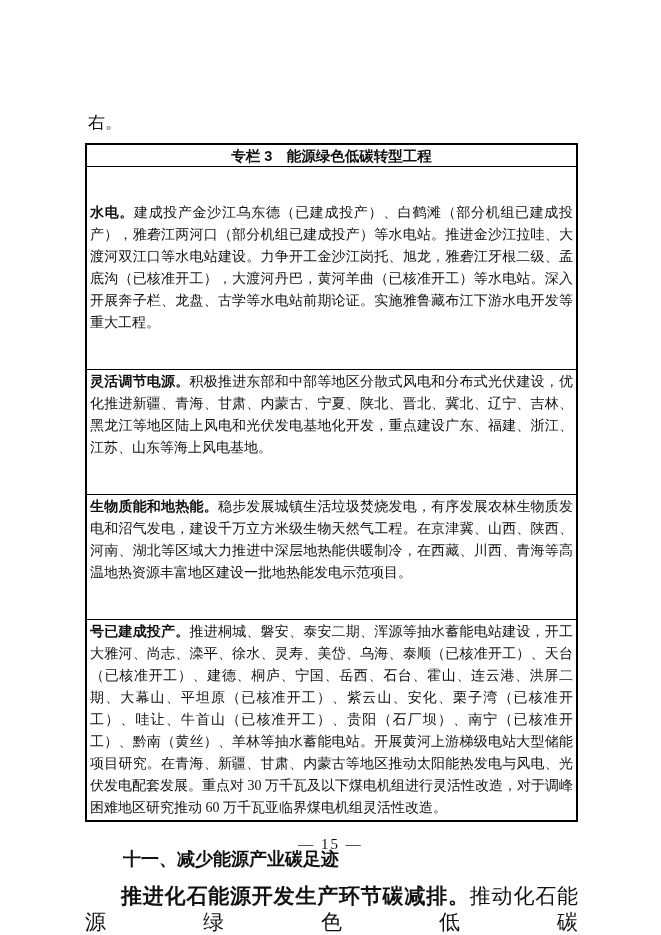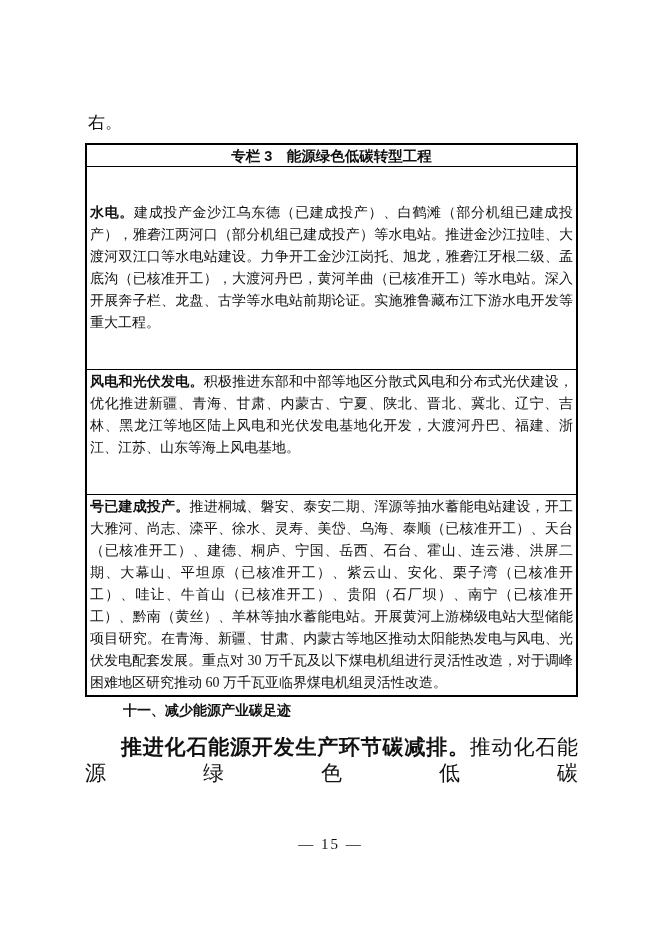--- a/index.html
+++ b/index.html
@@ -41,25 +41,25 @@
     margin-top: 34px;
   }
   .feature-box-row + .feature-box-row {
     border-top: 1px solid #000000;
   }
   .row-label {
     font-family: "Liberation Sans", "DejaVu Sans", sans-serif;
     font-weight: bold;
   }
   .section-heading {
-    margin: 0 83px 0 85px;
+    margin: 24px 83px 0 85px;
     text-indent: 38px;
     font-family: "Liberation Sans", "DejaVu Sans", sans-serif;
     font-weight: bold;
-    font-size: 14px;
+    font-size: 18px;
     line-height: 26px;
   }
   .body-paragraph {
     margin: 11px 83px 0 85px;
     text-indent: 36px;
     font-size: 21px;
     line-height: 26px;
     text-align: justify;
     text-align-last: justify;
   }
@@ -83,23 +83,26 @@
 
   <div class="feature-box">
     <div class="feature-box-title">专栏 3　能源绿色低碳转型工程</div>
 
     <div class="feature-box-row">
       <span class="row-label">水电。</span><span>建成投产金沙江乌东德（已建成投产）、白鹤滩（部分机组已建成投产），雅砻江两河口（部分机组已建成投产）等水电站。推进金沙江拉哇、大渡河双江口等水电站建设。力争开工金沙江岗托、旭龙，雅砻江牙根二级、孟底沟（已核准开工），大渡河丹巴，黄河羊曲（已核准开工）等水电站。深入开展奔子栏、龙盘、古学等水电站前期论证。实施雅鲁藏布江下游水电开发等重大工程。</span>
     </div>
 
 
     <div class="feature-box-row">
-      <span class="row-label">风电和光伏发电。</span><span>积极推进东部和中部等地区分散式风电和分布式光伏建设，优化推进新疆、青海、甘肃、内蒙古、宁夏、陕北、晋北、冀北、辽宁、吉林、黑龙江等地区陆上风电和光伏发电基地化开发，大渡河丹巴、福建、浙江、江苏、山东等海上风电基地。</span>
+      <span class="row-label">灵活调节电源。</span><span>积极推进东部和中部等地区分散式风电和分布式光伏建设，优化推进新疆、青海、甘肃、内蒙古、宁夏、陕北、晋北、冀北、辽宁、吉林、黑龙江等地区陆上风电和光伏发电基地化开发，重点建设广东、福建、浙江、江苏、山东等海上风电基地。</span>
     </div>
 
+    <div class="feature-box-row">
+      <span class="row-label">生物质能和地热能。</span><span>稳步发展城镇生活垃圾焚烧发电，有序发展农林生物质发电和沼气发电，建设千万立方米级生物天然气工程。在京津冀、山西、陕西、河南、湖北等区域大力推进中深层地热能供暖制冷，在西藏、川西、青海等高温地热资源丰富地区建设一批地热能发电示范项目。</span>
+    </div>
 
     <div class="feature-box-row">
       <span class="row-label">号已建成投产。</span><span>推进桐城、磐安、泰安二期、浑源等抽水蓄能电站建设，开工大雅河、尚志、滦平、徐水、灵寿、美岱、乌海、泰顺（已核准开工）、天台（已核准开工）、建德、桐庐、宁国、岳西、石台、霍山、连云港、洪屏二期、大幕山、平坦原（已核准开工）、紫云山、安化、栗子湾（已核准开工）、哇让、牛首山（已核准开工）、贵阳（石厂坝）、南宁（已核准开工）、黔南（黄丝）、羊林等抽水蓄能电站。开展黄河上游梯级电站大型储能项目研究。在青海、新疆、甘肃、内蒙古等地区推动太阳能热发电与风电、光伏发电配套发展。重点对 30 万千瓦及以下煤电机组进行灵活性改造，对于调峰困难地区研究推动 60 万千瓦亚临界煤电机组灵活性改造。</span>
     </div>
   </div>
 
   <div class="section-heading">十一、减少能源产业碳足迹</div>
 
   <div class="body-paragraph">
     <span class="lead">推进化石能源开发生产环节碳减排。</span><span>推动化石能源绿色低碳</span>

